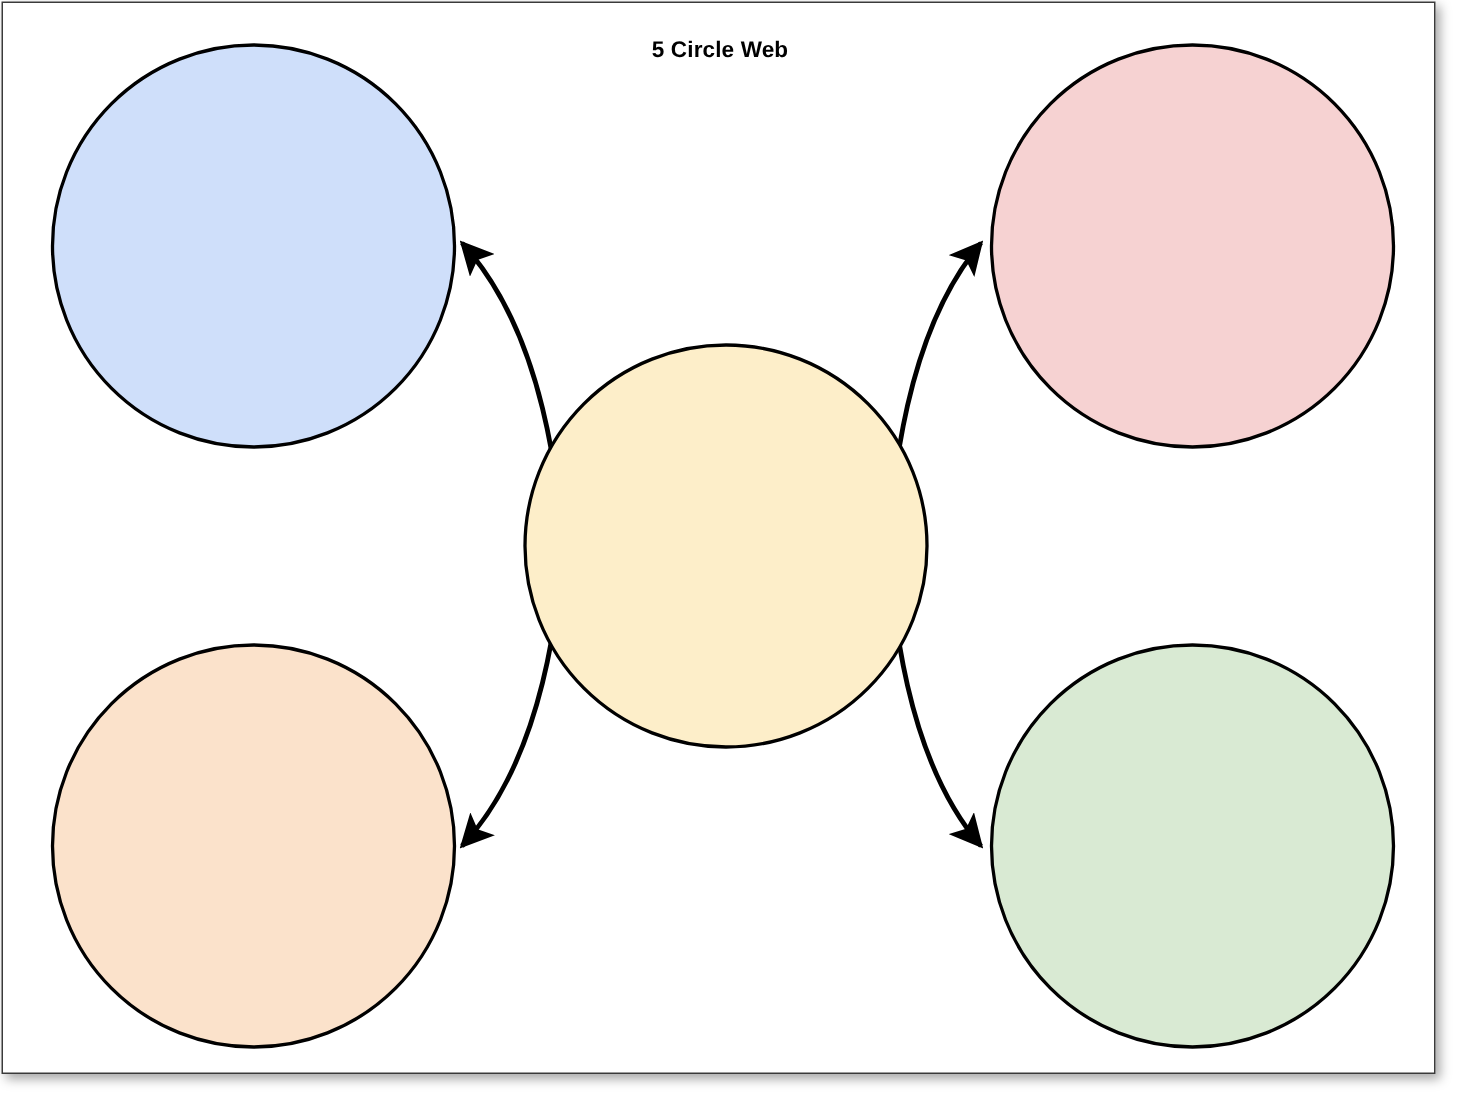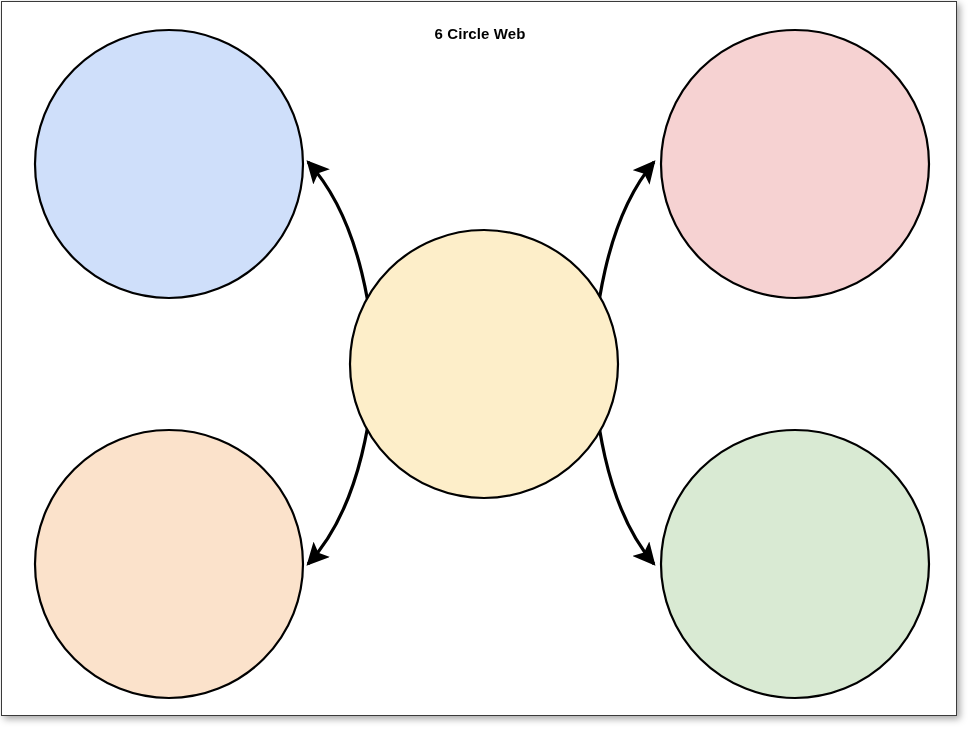--- a/index.html
+++ b/index.html
@@ -110,16 +110,16 @@
         </g>
 
         <g>
           <circle cx="482" cy="362" r="134" fill="#fdeec9" stroke="#000000" stroke-width="2.2"></circle>
           <text class="node-label" x="482" y="367" text-anchor="middle"></text>
         </g>
 
       </g>
     </svg>
 
-    <div class="diagram-title">6 Circle Web</div>
+    <div class="diagram-title">5 Circle Web</div>
 
   </div>
 </div>
 
 </body></html>

